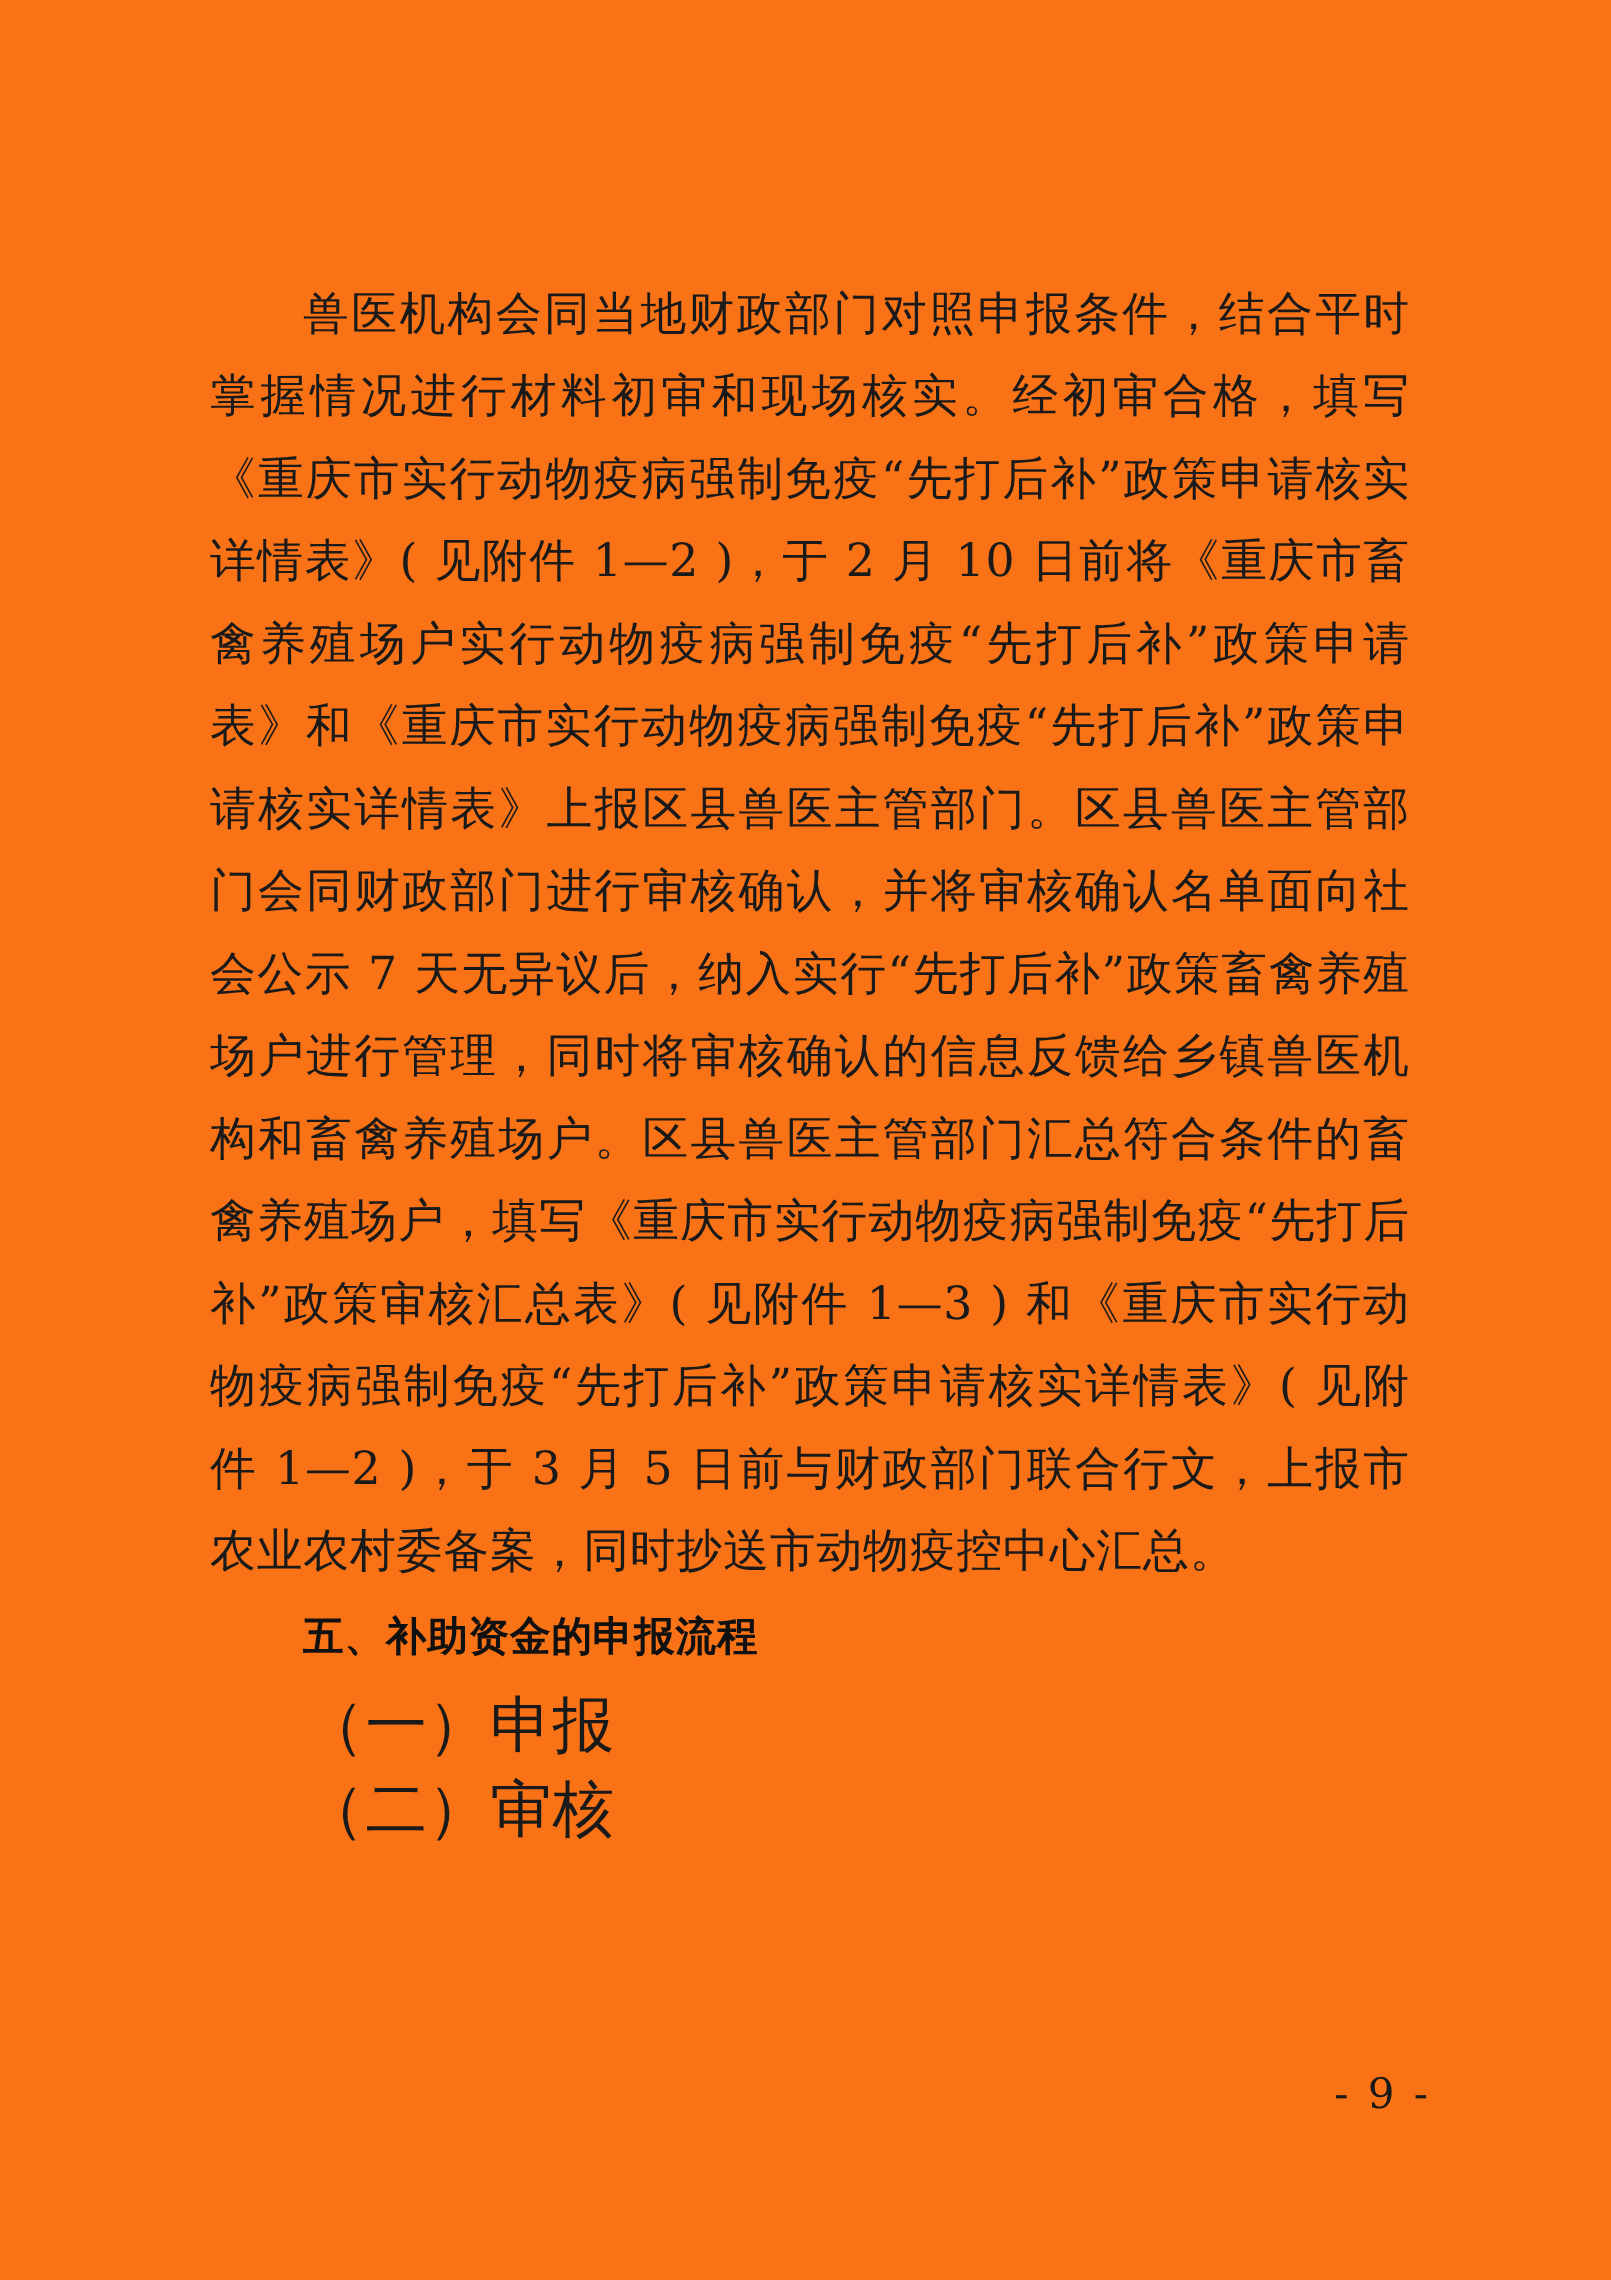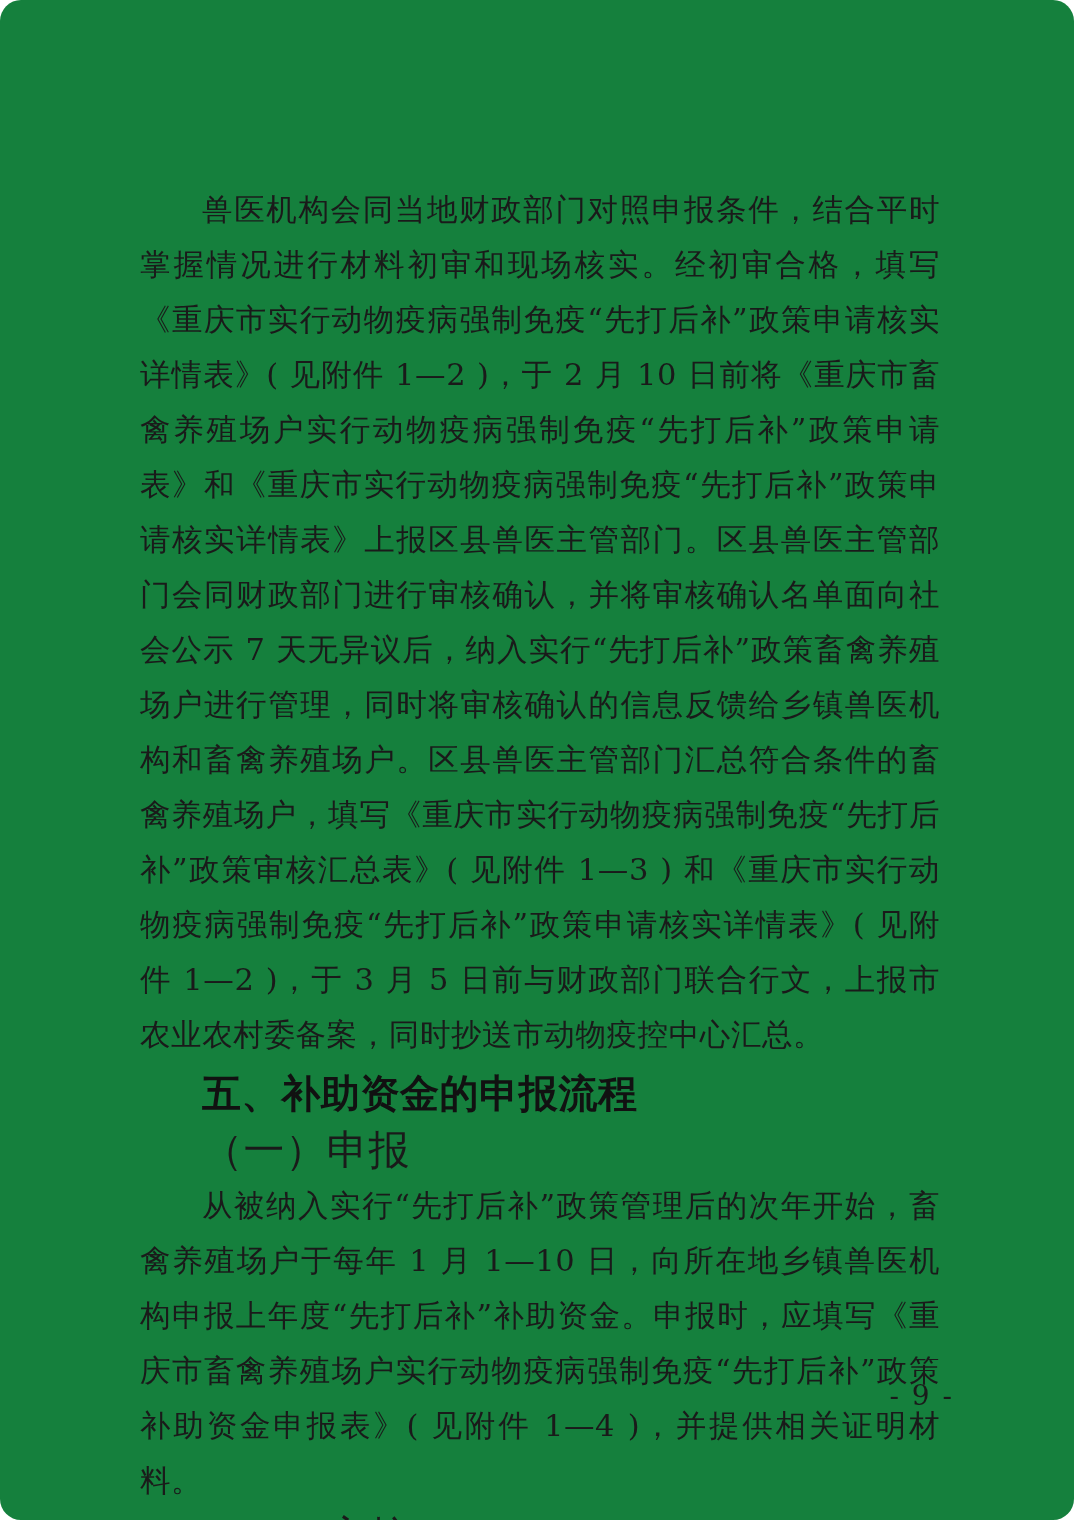--- a/index.html
+++ b/index.html
@@ -7,24 +7,23 @@
     padding: 0;
     background: #ffffff;
   }
   body {
     font-family: "DejaVu Serif", "Liberation Serif", serif;
   }
   .page {
     position: relative;
     width: 1074px;
     height: 1520px;
-    background: #15803d;
+    background: #f97316;
     overflow: hidden;
     box-sizing: border-box;
-    border-radius: 21px;
   }
   .content {
     position: absolute;
     left: 140px;
     top: 182px;
     width: 800px;
   }
   .para {
     font-size: 30.5px;
     line-height: 55px;
@@ -32,28 +31,28 @@
     text-align: justify;
     text-justify: inter-ideograph;
     letter-spacing: 0.6px;
     margin: 0;
     word-break: break-all;
   }
   .para.indent {
     text-indent: 62px;
   }
   .heading {
-    font-size: 39px;
+    font-size: 27px;
     line-height: 56px;
     color: #111111;
     font-weight: bold;
     text-indent: 62px;
     margin: 0;
     letter-spacing: 0.6px;
-    font-family: Liberation Serif, serif;
+    font-family: Liberation Mono, monospace;
   }
   .sub-heading {
     font-size: 41px;
     line-height: 56px;
     color: #1a1a1a;
     text-indent: 62px;
     margin: 0;
     letter-spacing: 0.6px;
   }
   .spacer-sm { height: 4px; }
@@ -74,20 +73,19 @@
   <div class="content">
 
     <p class="para indent">兽医机构会同当地财政部门对照申报条件，结合平时掌握情况进行材料初审和现场核实。经初审合格，填写《重庆市实行动物疫病强制免疫“先打后补”政策申请核实详情表》( 见附件 1—2 )，于 2 月 10 日前将《重庆市畜禽养殖场户实行动物疫病强制免疫“先打后补”政策申请表》和《重庆市实行动物疫病强制免疫“先打后补”政策申请核实详情表》上报区县兽医主管部门。区县兽医主管部门会同财政部门进行审核确认，并将审核确认名单面向社会公示 7 天无异议后，纳入实行“先打后补”政策畜禽养殖场户进行管理，同时将审核确认的信息反馈给乡镇兽医机构和畜禽养殖场户。区县兽医主管部门汇总符合条件的畜禽养殖场户，填写《重庆市实行动物疫病强制免疫“先打后补”政策审核汇总表》( 见附件 1—3 ) 和《重庆市实行动物疫病强制免疫“先打后补”政策申请核实详情表》( 见附件 1—2 )，于 3 月 5 日前与财政部门联合行文，上报市农业农村委备案，同时抄送市动物疫控中心汇总。</p>
 
     <div class="spacer-sm"></div>
 
     <p class="heading">五、补助资金的申报流程</p>
 
     <p class="sub-heading">（一）申报</p>
 
-    <p class="para indent">从被纳入实行“先打后补”政策管理后的次年开始，畜禽养殖场户于每年 1 月 1—10 日，向所在地乡镇兽医机构申报上年度“先打后补”补助资金。申报时，应填写《重庆市畜禽养殖场户实行动物疫病强制免疫“先打后补”政策补助资金申报表》( 见附件 1—4 )，并提供相关证明材料。</p>
 
     <p class="sub-heading">（二）审核</p>
 
   </div>
 
   <div class="page-number">- 9 -</div>
 </div>
 
 </body></html>

